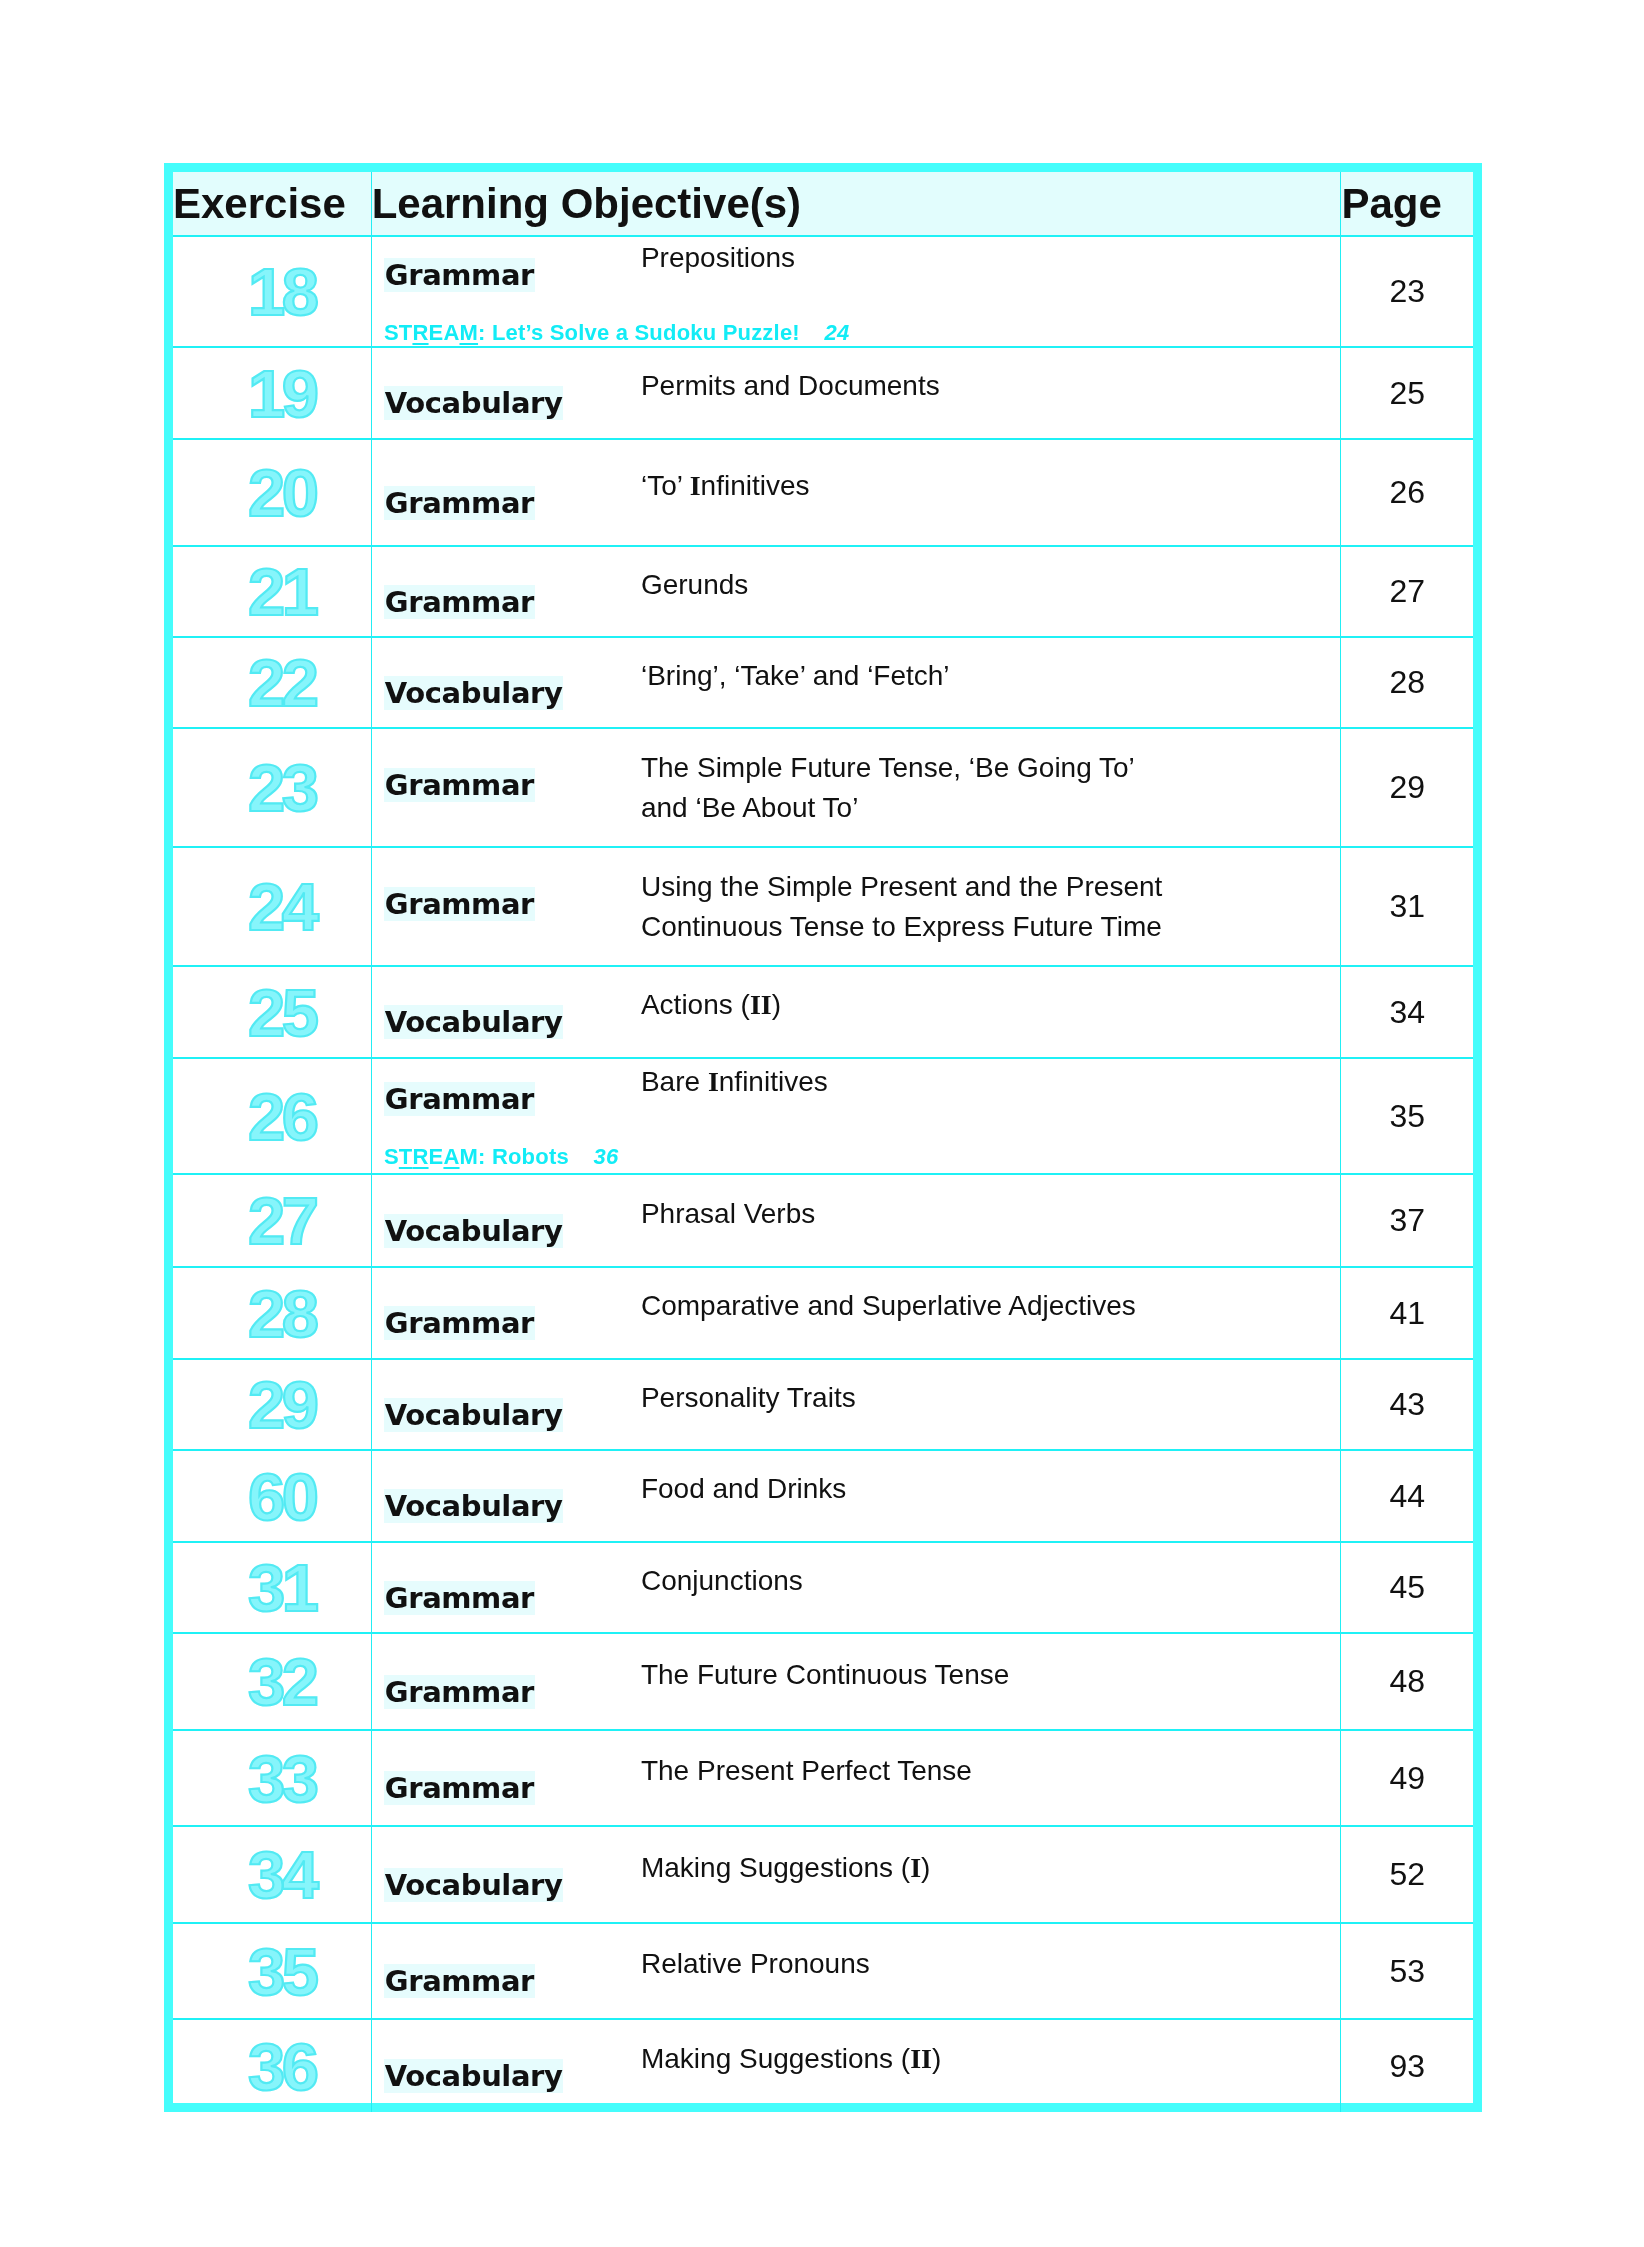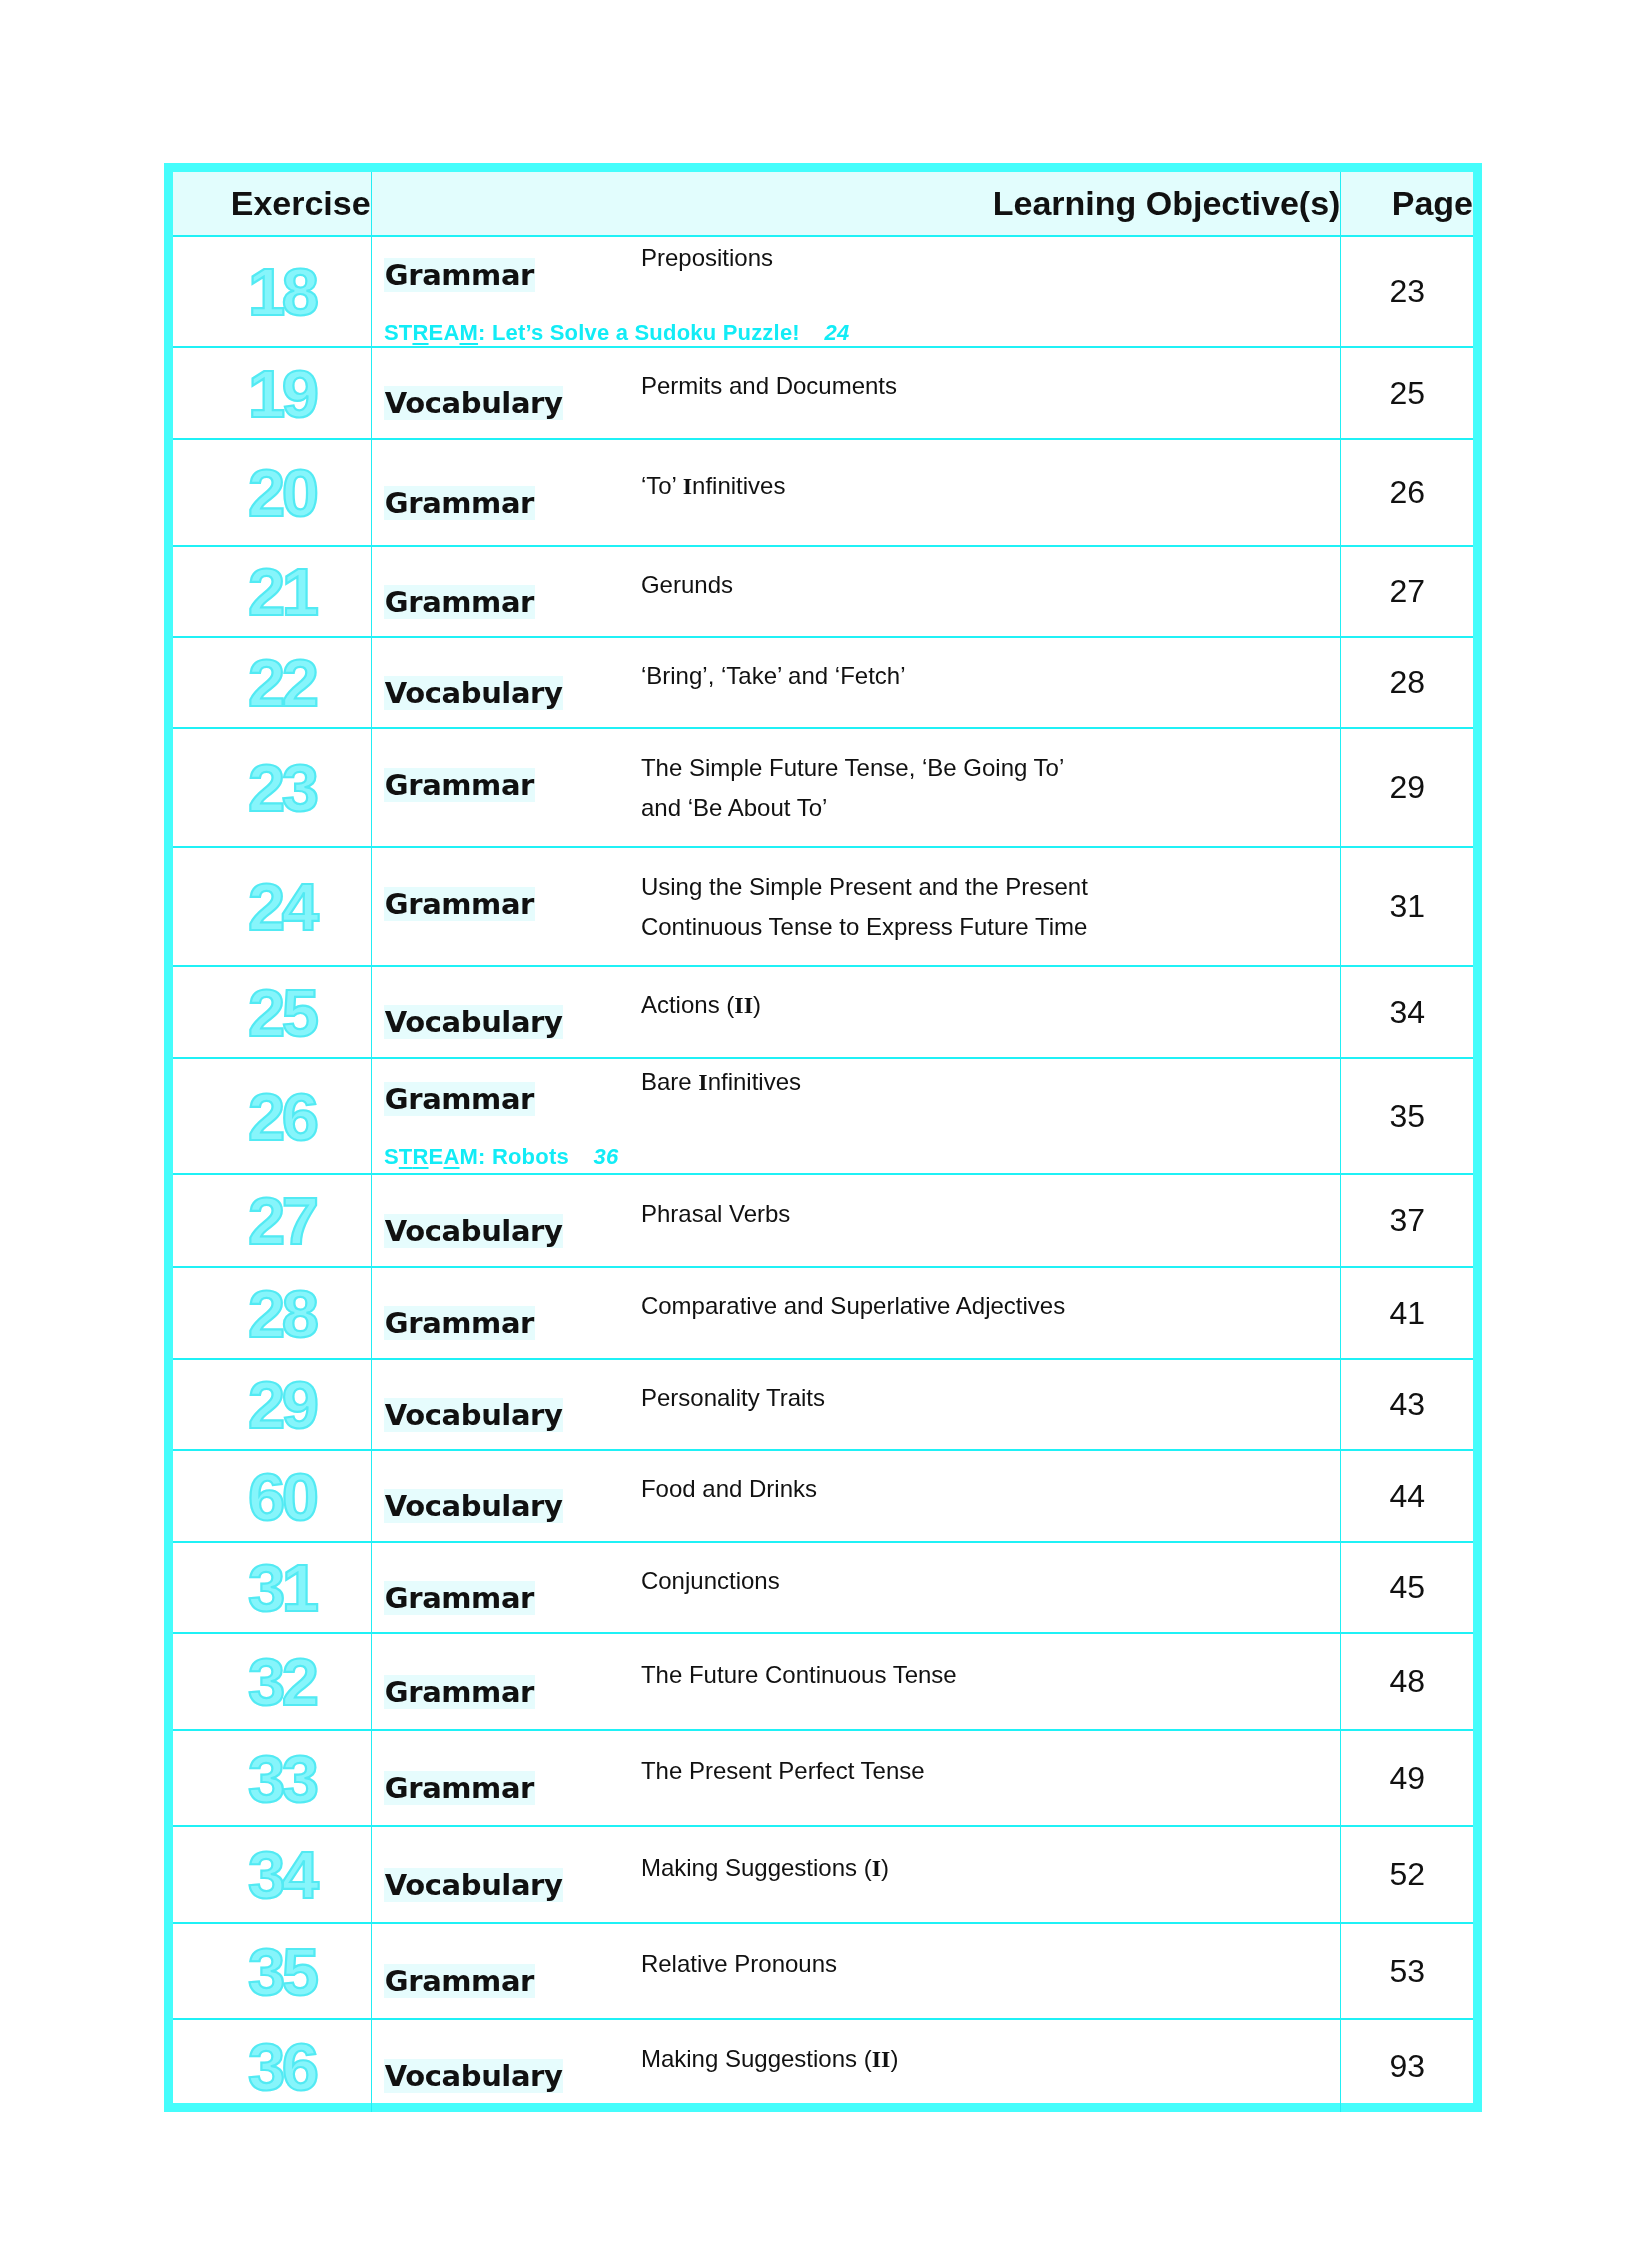--- a/index.html
+++ b/index.html
@@ -17,39 +17,39 @@
 
   .toc-table th, .toc-table td {
     border-left: 1.8px solid #22eef4; border-right: 1.8px solid #22eef4;
     border-bottom: 2.6px solid #1ff1f6; padding: 0; vertical-align: middle;
   }
   .toc-table tr:last-child td { border-bottom: none; }
   .toc-table th:first-child, .toc-table td:first-child { border-left: none; }
   .toc-table th:last-child, .toc-table td:last-child { border-right: none; }
 
   .toc-table thead th {
-    background: #e2fdfd; height: 63px; font-weight: bold; font-size: 34px;
-    text-align: right; color: #111;
+    background: #e2fdfd; height: 63px; font-weight: bold; font-size: 42px;
+    text-align: left; color: #111;
   }
 
   td.ex-num {
     text-align: center; font-family: "Liberation Sans", sans-serif; font-weight: 900;
     font-size: 67px; color: #86f5fb; -webkit-text-stroke: 2.2px #52eaf3;
     letter-spacing: -3.5px; line-height: 1; padding-left: 20px;
   }
   td.page-num { text-align: center; font-size: 32px; color: #111; }
 
   .obj-cell { position: relative; padding-left: 12.3px !important; }
   .obj-line { display: flex; align-items: flex-start; }
   .cat {
     display: inline-block; width: 257px; flex: 0 0 257px; font-family: "DejaVu Sans", sans-serif;
     font-size: 29px; font-weight: bold; color: #111; letter-spacing: -0.4px; margin-top: 20px;
   }
   .cat span.hl { background: #e6fcfd; padding: 0 0.9px; }
-  .obj-text { font-size: 24px; line-height: 40px; color: #111; }
+  .obj-text { font-size: 28px; line-height: 40px; color: #111; }
   .rn { font-family: "Liberation Serif", serif; font-weight: bold; }
 
   .stream {
     font-size: 22px; font-weight: bold; color: #12ecf6; margin-top: 28px; letter-spacing: 0.2px;
   }
   .stream .u { text-decoration: underline; text-decoration-thickness: 1.8px; text-underline-offset: 2.6px; }
   .stream .spg { font-style: italic; margin-left: 24.6px; }
 </style>
 </head>
 <body>

